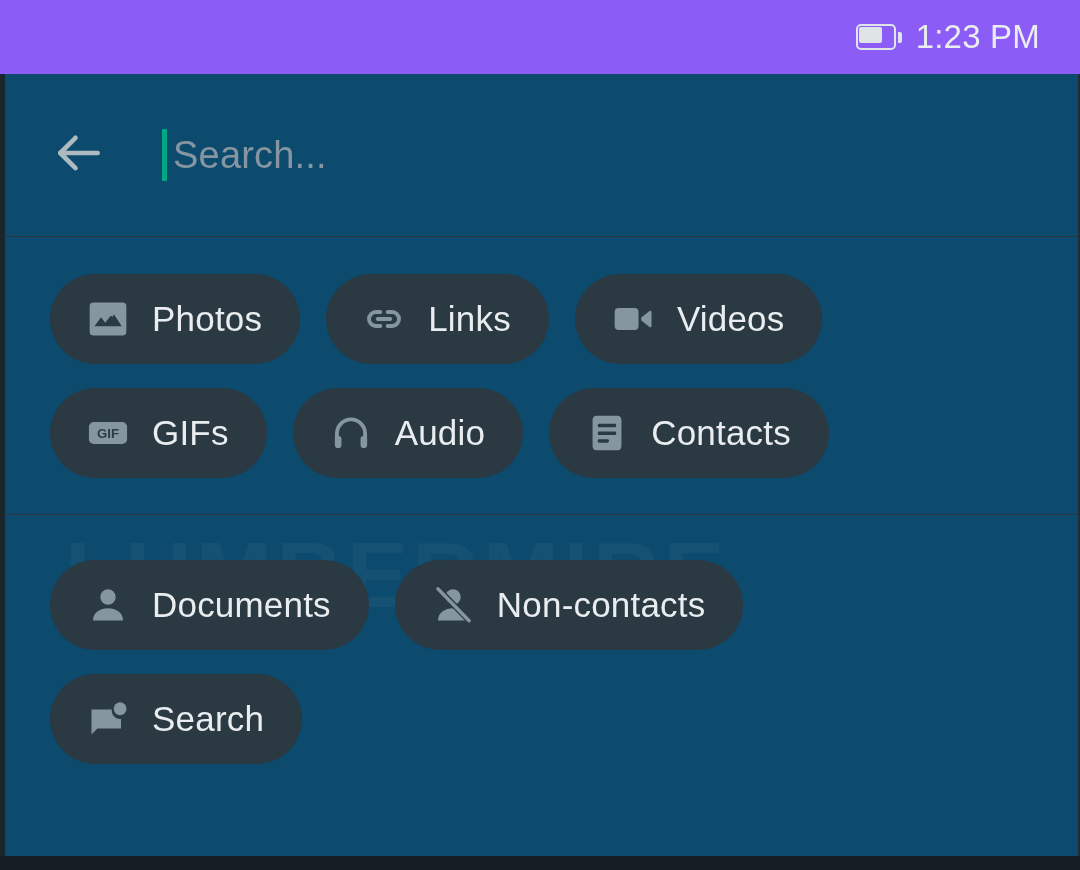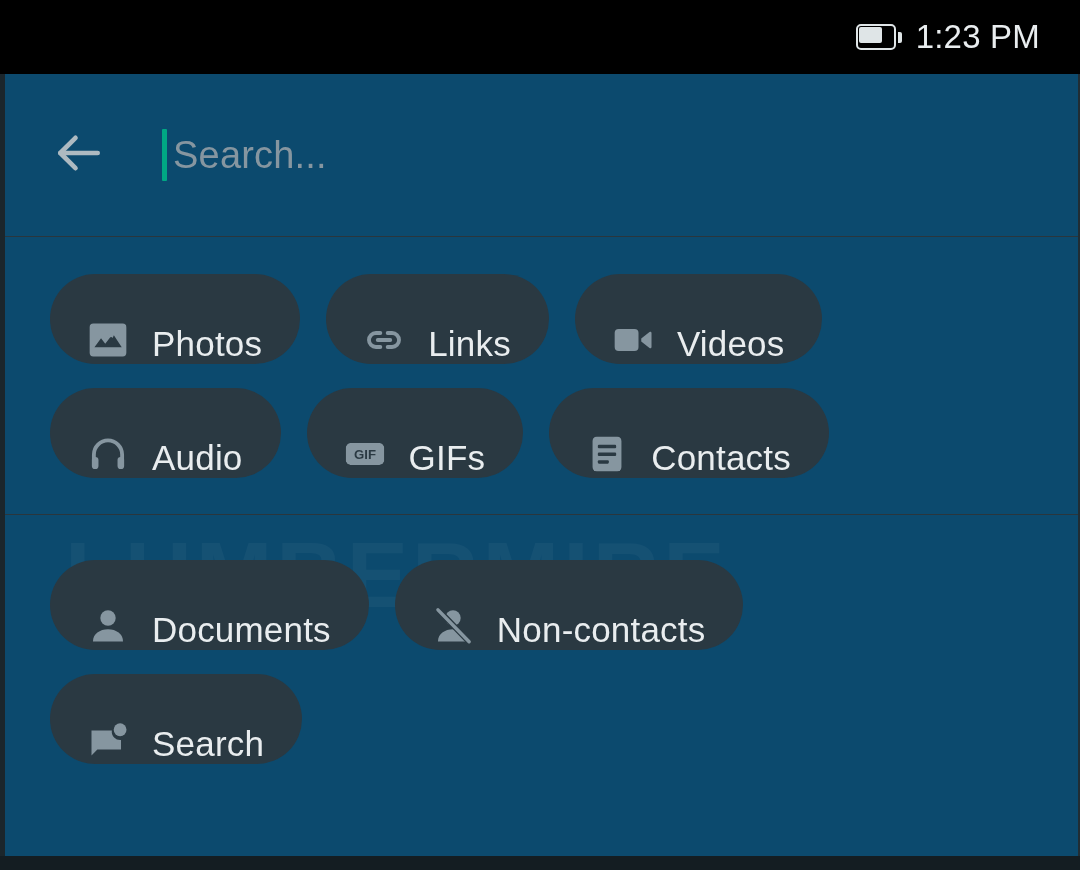--- a/index.html
+++ b/index.html
@@ -15,21 +15,21 @@
     position: relative;
   }
 
   
   .status-bar {
     position: absolute;
     top: 0;
     left: 0;
     width: 1080px;
     height: 74px;
-    background: #000000;
+    background: #8b5cf6;
     display: flex;
     align-items: center;
     justify-content: flex-end;
     padding-right: 40px;
     box-sizing: border-box;
   }
   .battery-icon {
     display: inline-block;
     width: 46px;
     height: 26px;
@@ -150,21 +150,21 @@
     align-items: center;
     gap: 26px;
     position: relative;
     z-index: 2;
   }
   .chip-row + .chip-row {
     margin-top: 24px;
   }
   .chip {
     display: inline-flex;
-    align-items: flex-end;
+    align-items: center;
     background: #2a3942;
     border-radius: 48px;
     height: 90px;
     padding: 0 38px 0 34px;
     cursor: pointer;
     box-sizing: border-box;
   }
   .chip-icon {
     width: 48px;
     height: 48px;
@@ -273,42 +273,42 @@
         </span>
         <span class="chip-label">Videos</span>
       </div>
 
     </div>
 
     <div class="chip-row">
 
       <div class="chip">
         <span class="chip-icon">
-          <svg width="44" height="44" viewBox="0 0 24 24" fill="none">
-            <path d="M4.3 15.5v-3.2a7.7 7.7 0 0 1 15.4 0v3.2" stroke="#8696a0" stroke-width="2.1" stroke-linecap="round"></path>
-            <rect x="3.2" y="13.6" width="3.6" height="6.6" rx="1.7" fill="#8696a0"></rect>
-            <rect x="17.2" y="13.6" width="3.6" height="6.6" rx="1.7" fill="#8696a0"></rect>
-          </svg>
-        </span>
-        <span class="chip-label">Audio</span>
-      </div>
-
-      <div class="chip">
-        <span class="chip-icon">
           <svg width="44" height="44" viewBox="0 0 24 24">
             <defs>
               <mask id="gifmask">
                 <rect x="1.5" y="6" width="21" height="12" rx="2.6" fill="#fff"></rect>
                 <text x="12" y="14.7" font-family="Liberation Sans, sans-serif" font-size="7.2" font-weight="bold" fill="#000" text-anchor="middle">GIF</text>
               </mask>
             </defs>
             <rect x="1.5" y="6" width="21" height="12" rx="2.6" fill="#8696a0" mask="url(#gifmask)"></rect>
           </svg>
         </span>
         <span class="chip-label">GIFs</span>
+      </div>
+
+      <div class="chip">
+        <span class="chip-icon">
+          <svg width="44" height="44" viewBox="0 0 24 24" fill="none">
+            <path d="M4.3 15.5v-3.2a7.7 7.7 0 0 1 15.4 0v3.2" stroke="#8696a0" stroke-width="2.1" stroke-linecap="round"></path>
+            <rect x="3.2" y="13.6" width="3.6" height="6.6" rx="1.7" fill="#8696a0"></rect>
+            <rect x="17.2" y="13.6" width="3.6" height="6.6" rx="1.7" fill="#8696a0"></rect>
+          </svg>
+        </span>
+        <span class="chip-label">Audio</span>
       </div>
 
       <div class="chip">
         <span class="chip-icon">
           <svg width="44" height="44" viewBox="0 0 24 24">
             <defs>
               <mask id="docmask">
                 <rect x="4" y="2.5" width="16" height="19" rx="2.4" fill="#fff"></rect>
                 <rect x="7" y="7" width="10" height="1.9" rx="0.6" fill="#000"></rect>
                 <rect x="7" y="11.2" width="10" height="1.9" rx="0.6" fill="#000"></rect>

